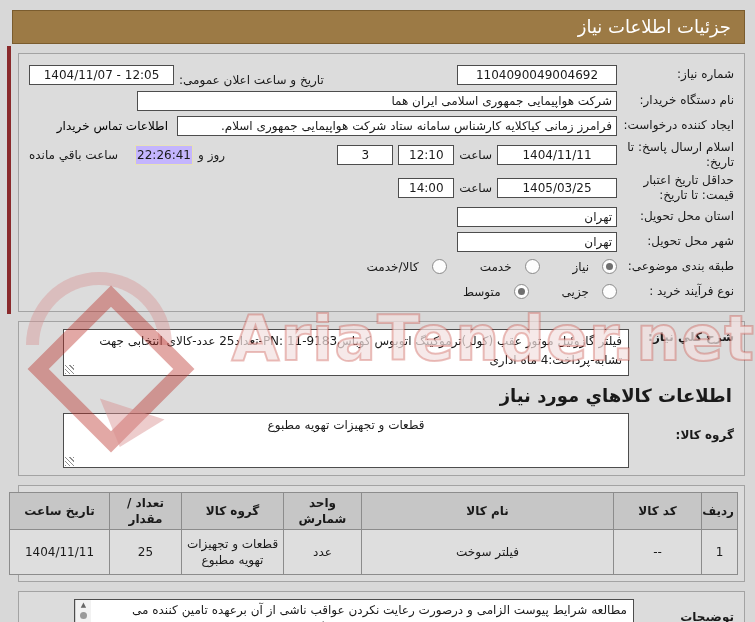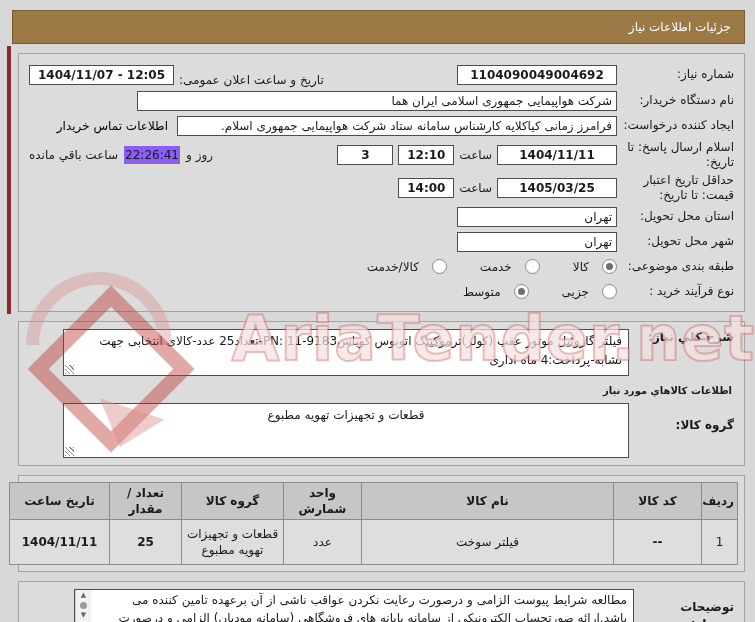--- a/index.html
+++ b/index.html
@@ -1,46 +1,46 @@
 <!DOCTYPE html>
 <html lang="fa" dir="rtl"><head>
 <meta charset="utf-8">
 <style>
   html,body{margin:0;padding:0;}
   body{width:755px;height:622px;overflow:hidden;background:#d8d8d8;
        font-family:"DejaVu Sans",sans-serif;font-size:12px;color:#1a1a1a;direction:rtl;}
   .page{position:relative;width:755px;height:622px;}
   .titlebar{margin:10px 10px 0 12px;height:32px;line-height:32px;background:#9c7a45;
-            border:1px solid #7a5c2e;color:#fff;padding-right:13px;font-size:12px;}
+            border:1px solid #7a5c2e;color:#fff;padding-right:13px;font-size:18px;}
   .box{margin:9px 10px 0 18px;border:1px solid #a3a3a3;background:#dcdcdc;padding:7px 10px;}
   .row{display:flex;align-items:center;min-height:25px;gap:5px;}
   .row.tall{min-height:33px;}
   .lbl{width:112px;flex:0 0 112px;line-height:1.25;}
   .blbl{font-weight:bold;width:100px;flex:0 0 100px;line-height:1.4;}
   .inp{display:inline-block;background:#fff;border:1px solid #4d4d4d;height:18px;line-height:18px;
        padding:0 4px;white-space:nowrap;overflow:hidden;box-sizing:content-box;}
-  .ctr{text-align:center;} .ltr{direction:ltr;font-weight:bold;}
+  .ctr{text-align:center;} .ltr{direction:ltr;}
   .w150{width:150px;} .w135{width:135px;} .w470{width:470px;} .w430{width:430px;}
   .w110{width:110px;} .w46{width:46px;}
   .push{margin-inline-start:auto;}
-  .countdown{display:inline-block;background:#8b5cf6;height:18px;line-height:18px;width:56px;
-             text-align:center;direction:ltr;border:1px solid #e6e2b8;}
+  .countdown{display:inline-block;background:#c4b5fd;height:18px;line-height:18px;width:56px;
+             text-align:center;direction:ltr;border:1px solid #e6e2b8;margin-left:12px;}
   .link{color:#000000;cursor:pointer;margin-inline-start:4px;white-space:nowrap;}
   .opt{display:flex;align-items:center;gap:13px;margin-inline-end:28px;}
   .radio{width:13px;height:13px;border-radius:50%;border:1px solid #8a8a8a;background:#fdfdfd;
          position:relative;flex:0 0 13px;}
   .radio.selected::after{content:"";position:absolute;inset:3px;border-radius:50%;background:#6f6f6f;}
   .checkbox{width:13px;height:13px;border:1px solid #8a8a8a;background:#fdfdfd;flex:0 0 13px;}
   .area{position:relative;background:#fff;border:1px solid #4d4d4d;width:552px;
         padding:2px 6px;line-height:1.55;text-align:right;}
   .area.desc{height:41px;}
   .area.group{height:49px;text-align:center;}
   .grip{position:absolute;left:1px;bottom:1px;width:9px;height:9px;
         background:repeating-linear-gradient(45deg,#8f8f8f 0 1px,transparent 1px 3px);}
-  .section-title{font-weight:bold;margin:9px 2px 7px;font-size:10px;}
+  .section-title{font-weight:bold;margin:9px 2px 7px;font-size:18px;}
   .tablebox{padding:6px;}
   table{width:100%;border-collapse:collapse;table-layout:fixed;}
   th,td{border:1px solid #8c8c8c;text-align:center;padding:2px 3px;line-height:1.35;overflow:hidden;}
   th{background:#c6c6c6;font-weight:bold;height:30px;font-size:12px;}
   td{height:40px;background:#dedede;}
   .c-row{width:36px;} .c-code{width:88px;} .c-name{width:252px;} .c-unit{width:78px;}
   .c-grp{width:102px;} .c-qty{width:72px;} .c-date{width:100px;}
   .notes{position:relative;display:flex;background:#fff;border:1px solid #4d4d4d;width:558px;height:60px;}
   .notes-text{flex:1;padding:1px 6px;line-height:1.5;text-align:right;overflow:hidden;}
   .scrollbar{width:15px;flex:0 0 15px;border-inline-end:1px solid #d0d0d0;background:#f2f2f2;
@@ -105,21 +105,21 @@
       <span class="inp w150">تهران</span>
     </div>
     <div class="row">
       <span class="lbl">شهر محل تحویل:</span>
       <span class="inp w150">تهران</span>
     </div>
     <div class="row">
       <span class="lbl">طبقه بندی موضوعی:</span>
       <span class="opt">
         <span class="radio selected"></span>
-        <span>کالا</span>
+        <span>نیاز</span>
       </span>
       <span class="opt">
         <span class="radio"></span>
         <span>خدمت</span>
       </span>
       <span class="opt">
         <span class="radio"></span>
         <span>کالا/خدمت</span>
       </span>
     </div>

